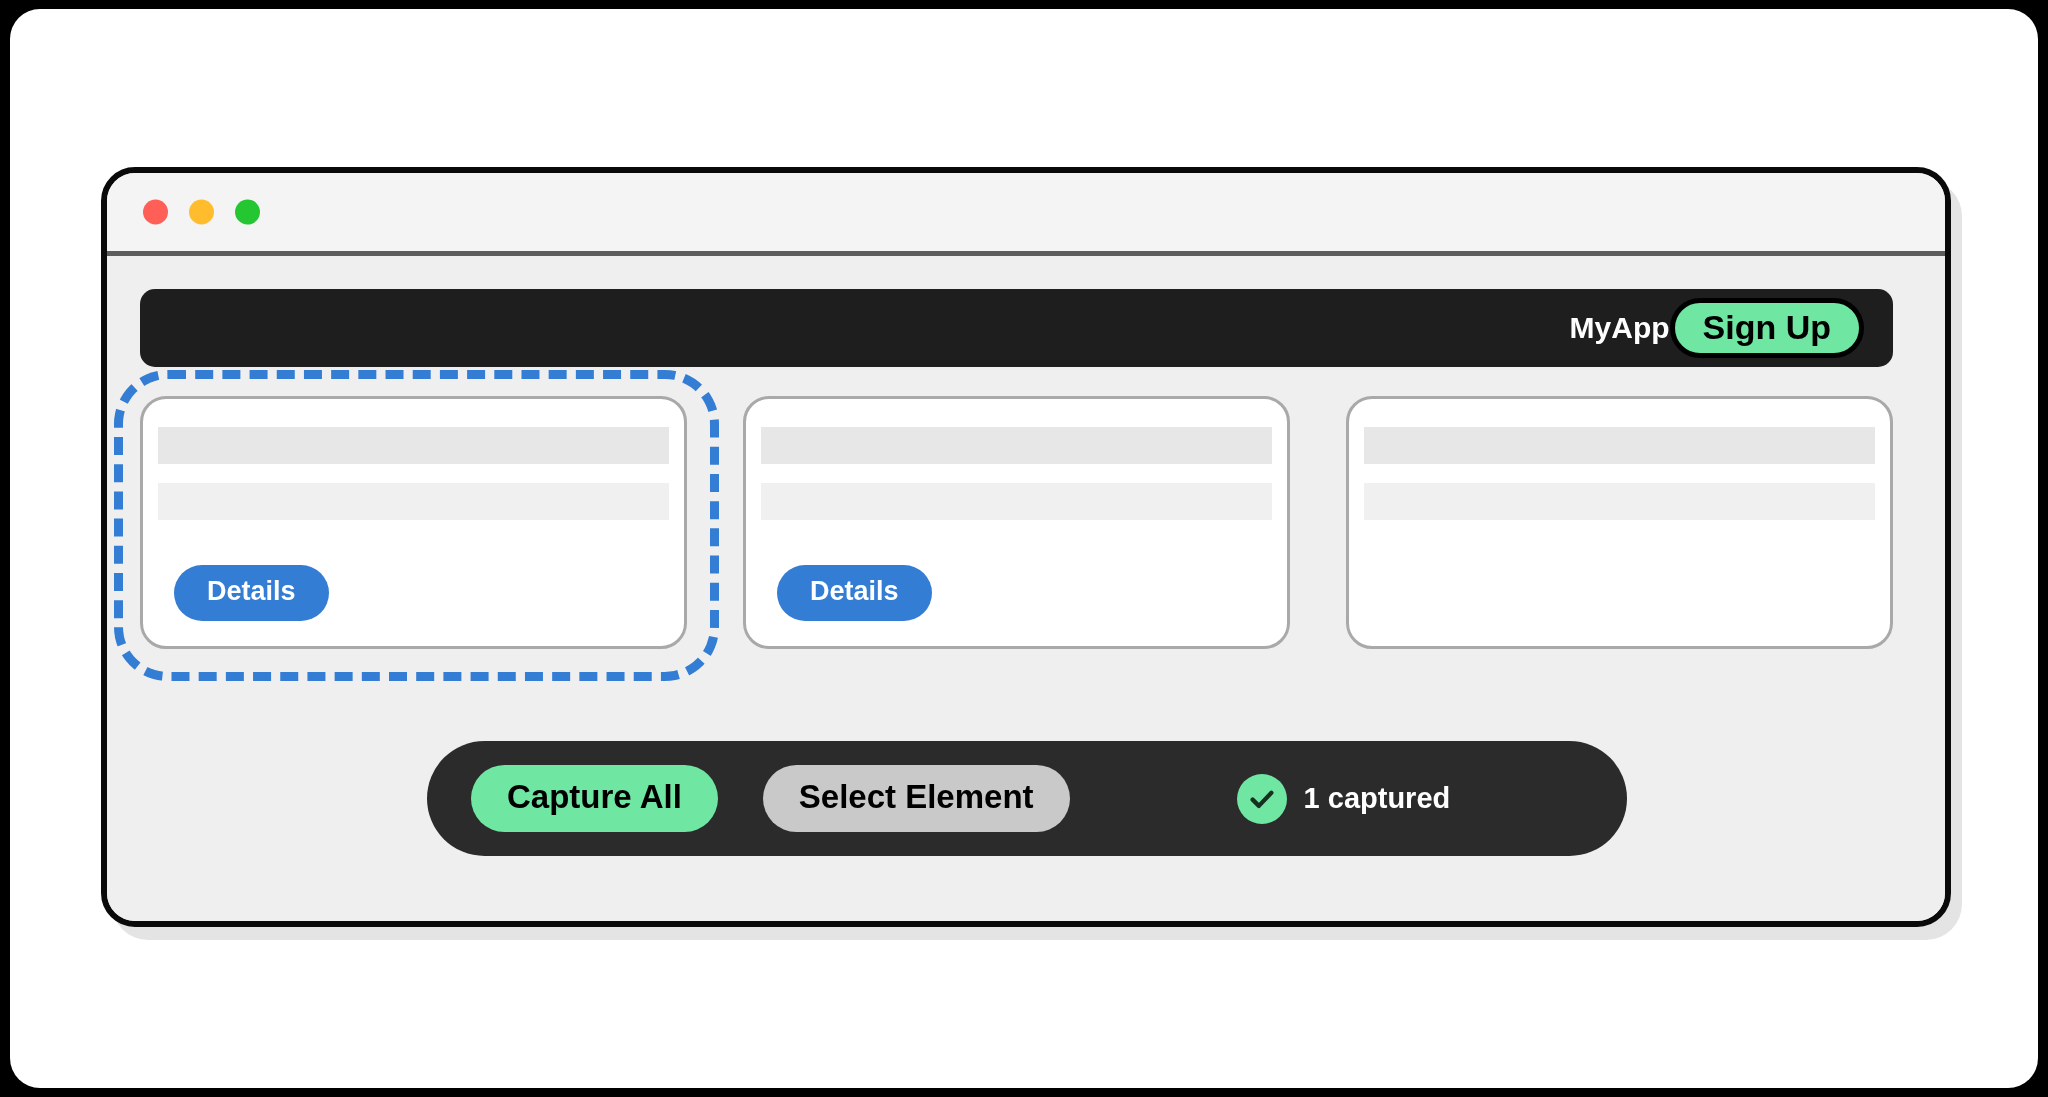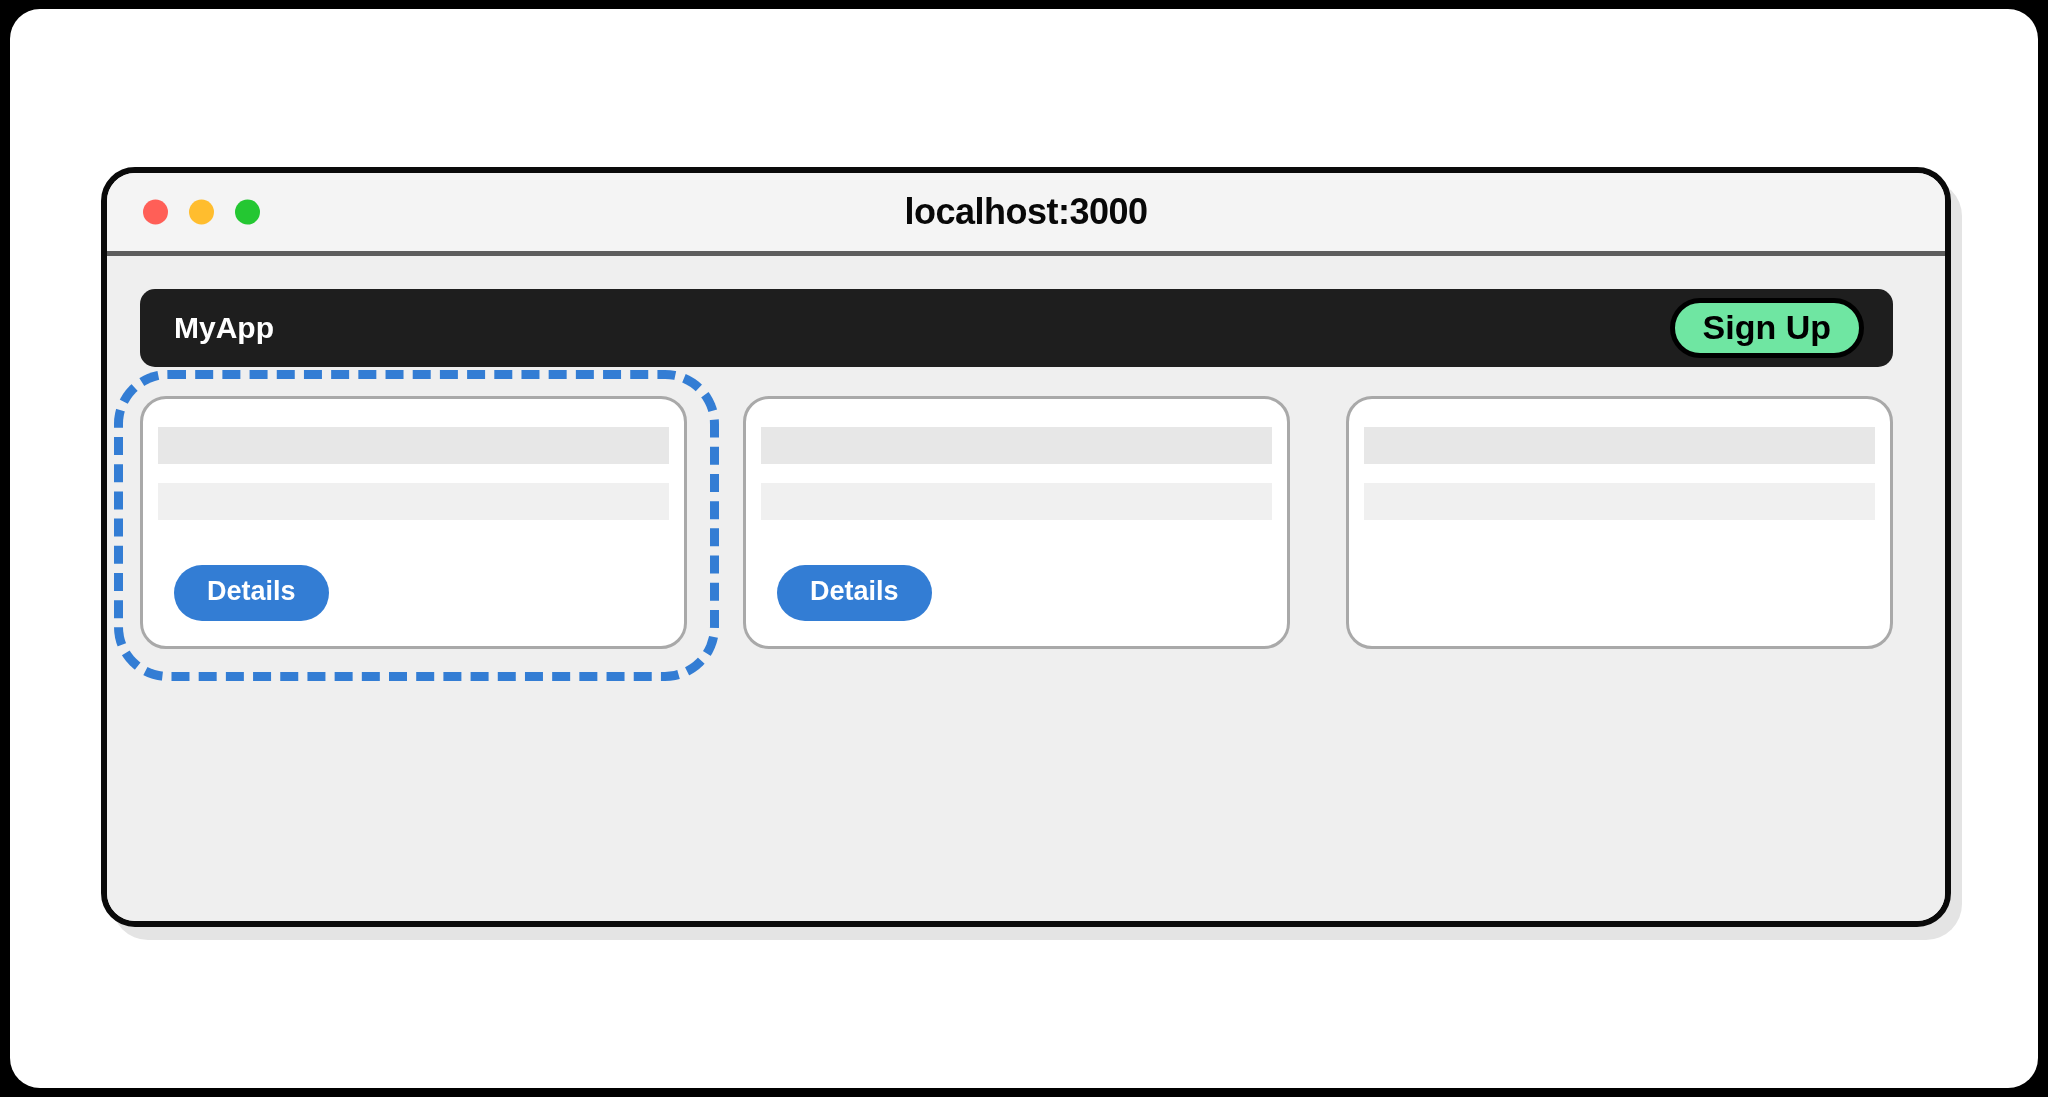--- a/index.html
+++ b/index.html
@@ -103,21 +103,21 @@
   #app-navbar {
     position: absolute;
     left: 33px;
     top: 33px;
     width: 1753px;
     height: 78px;
     background: #1e1e1e;
     border-radius: 15px;
     display: flex;
     align-items: center;
-    justify-content: space-between;
+    justify-content: flex-end;
     padding: 0 29px 0 34px;
     box-sizing: border-box;
   }
   #app-brand {
     color: #ffffff;
     font-size: 30px;
     font-weight: bold;
   }
   #signup-button {
     background: #6fe6a2;
@@ -240,21 +240,20 @@
   <div id="browser-shadow"></div>
 
   <div id="browser-window">
 
     <div id="titlebar">
       <div id="traffic-lights">
         <span class="light red"></span>
         <span class="light amber"></span>
         <span class="light green"></span>
       </div>
-      <div id="window-title">localhost:3000</div>
     </div>
 
     <div id="page">
 
       <div id="app-navbar">
         <span id="app-brand">MyApp</span>
         <span id="signup-button">Sign Up</span>
       </div>
 
       <div id="card-grid">
@@ -272,16 +271,29 @@
           <button class="details-button">Details</button>
         </div>
 
         <div class="card">
           <div class="skeleton-line primary"></div>
           <div class="skeleton-line secondary"></div>
         </div>
 
       </div>
 
+      <div id="capture-toolbar">
+        <button id="capture-all-button" class="toolbar-button">Capture All</button>
+        <button id="select-element-button" class="toolbar-button">Select Element</button>
+
+        <div id="capture-status">
+          <span id="check-badge">
+            <svg width="30" height="30" viewBox="0 0 24 24" fill="none" stroke="#16301f" stroke-width="3.4" stroke-linecap="round" stroke-linejoin="round">
+              <polyline points="4.5,12.5 9.5,17.5 19.5,7"></polyline>
+            </svg>
+          </span>
+          <span id="capture-status-label">1 captured</span>
+        </div>
+      </div>
 
     </div>
   </div>
 </div>
 
 </body></html>

